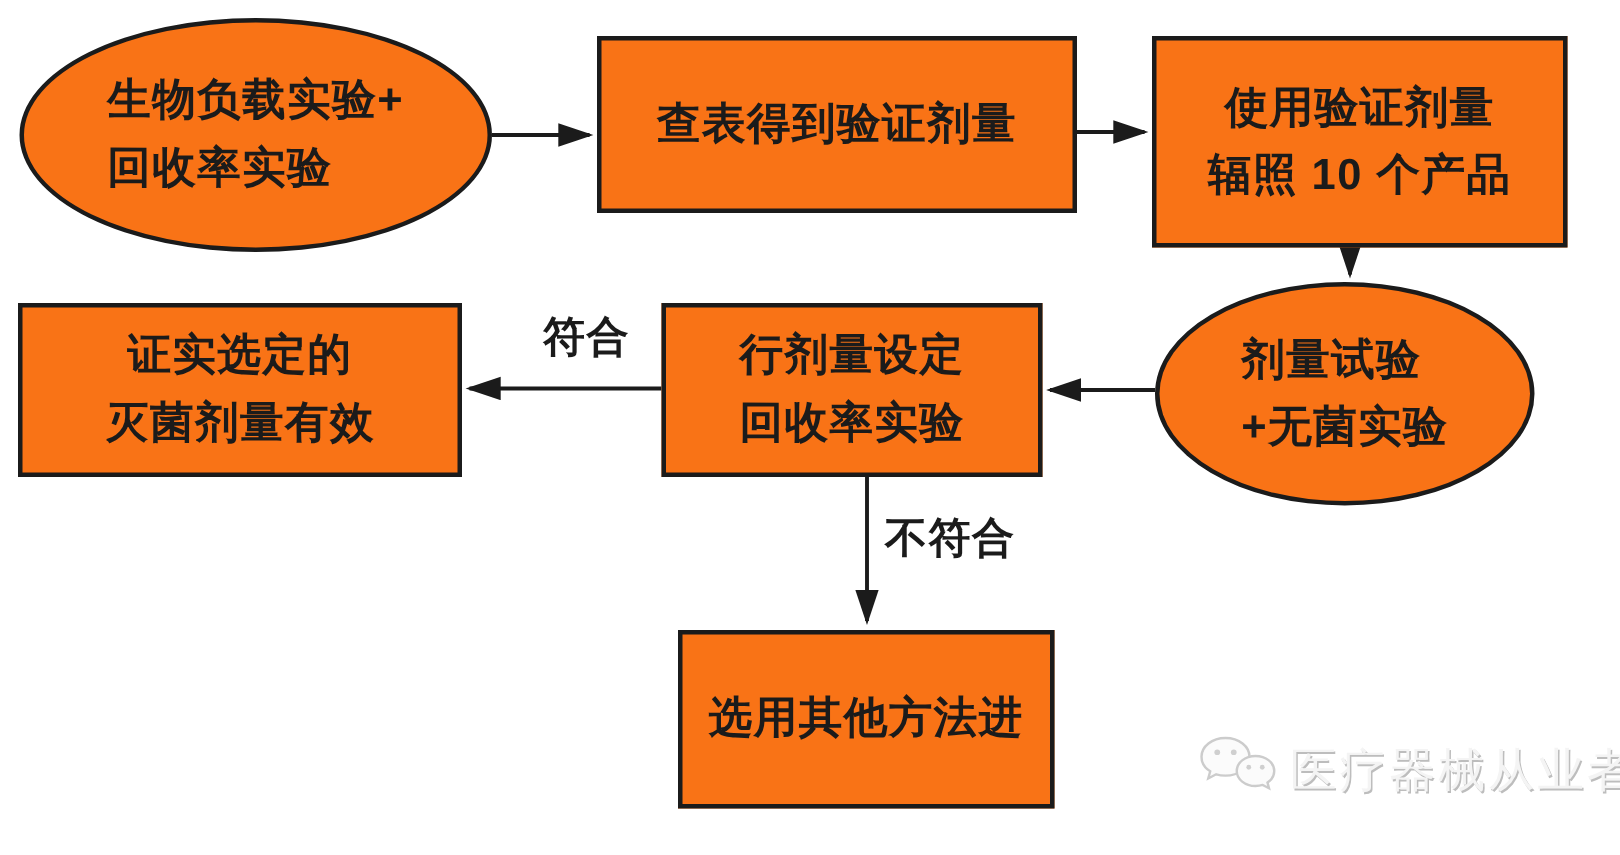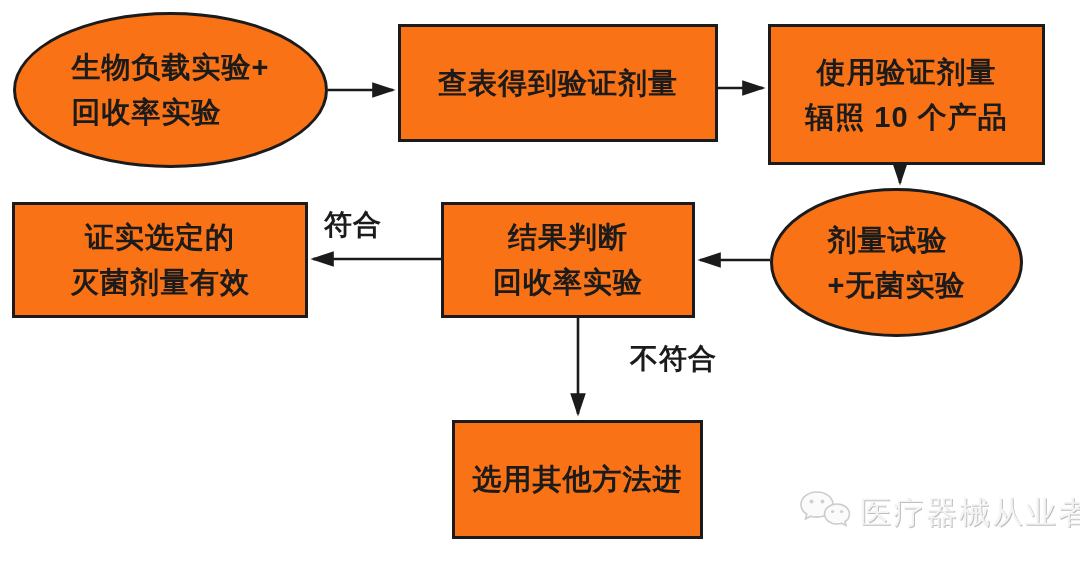--- a/index.html
+++ b/index.html
@@ -119,40 +119,40 @@
 
   <div class="node ellipse" style="left:770px; top:188px; width:253px; height:149px;">
     <div class="node-inner">
       <div>剂量试验</div>
       <div>+无菌实验</div>
     </div>
   </div>
 
   <div class="node" style="left:441px; top:202px; width:254px; height:116px;">
     <div class="node-inner">
-      <div>结果判断</div>
+      <div>行剂量设定</div>
       <div>回收率实验</div>
     </div>
   </div>
 
   <div class="node" style="left:12px; top:202px; width:296px; height:116px;">
     <div class="node-inner">
       <div>证实选定的</div>
       <div>灭菌剂量有效</div>
     </div>
   </div>
 
   <div class="node" style="left:452px; top:420px; width:251px; height:119px;">
     <div class="node-inner">
       <div>选用其他方法进</div>
     </div>
   </div>
 
-  <div class="edge-label" style="left:324px; top:206px;">符合</div>
-  <div class="edge-label" style="left:590px; top:340px;margin-left:40px;">不符合</div>
+  <div class="edge-label" style="left:362px; top:206px;">符合</div>
+  <div class="edge-label" style="left:590px; top:340px;">不符合</div>
 
   <div class="watermark">
     <span>
       <svg width="56" height="46" viewBox="0 0 56 46" xmlns="http://www.w3.org/2000/svg">
         <g fill="#fbfbfb" stroke="#cccccc" stroke-width="1.6">
           <path d="M21 4 C12 4 5 9.5 5 16.5 C5 20.5 7.2 24 10.8 26.2 L9.5 31 L14.8 28.2 C16.7 28.8 18.8 29.1 21 29.1 C30 29.1 37 23.5 37 16.5 C37 9.5 30 4 21 4 Z"></path>
           <path d="M41 16 C34 16 28.5 20.5 28.5 26 C28.5 31.5 34 36 41 36 C42.7 36 44.3 35.8 45.8 35.3 L50 37.5 L49 33.7 C51.8 31.9 53.5 29.1 53.5 26 C53.5 20.5 48 16 41 16 Z"></path>
         </g>
         <g fill="#cfcfcf">
           <circle cx="15.5" cy="13.5" r="1.9"></circle>

